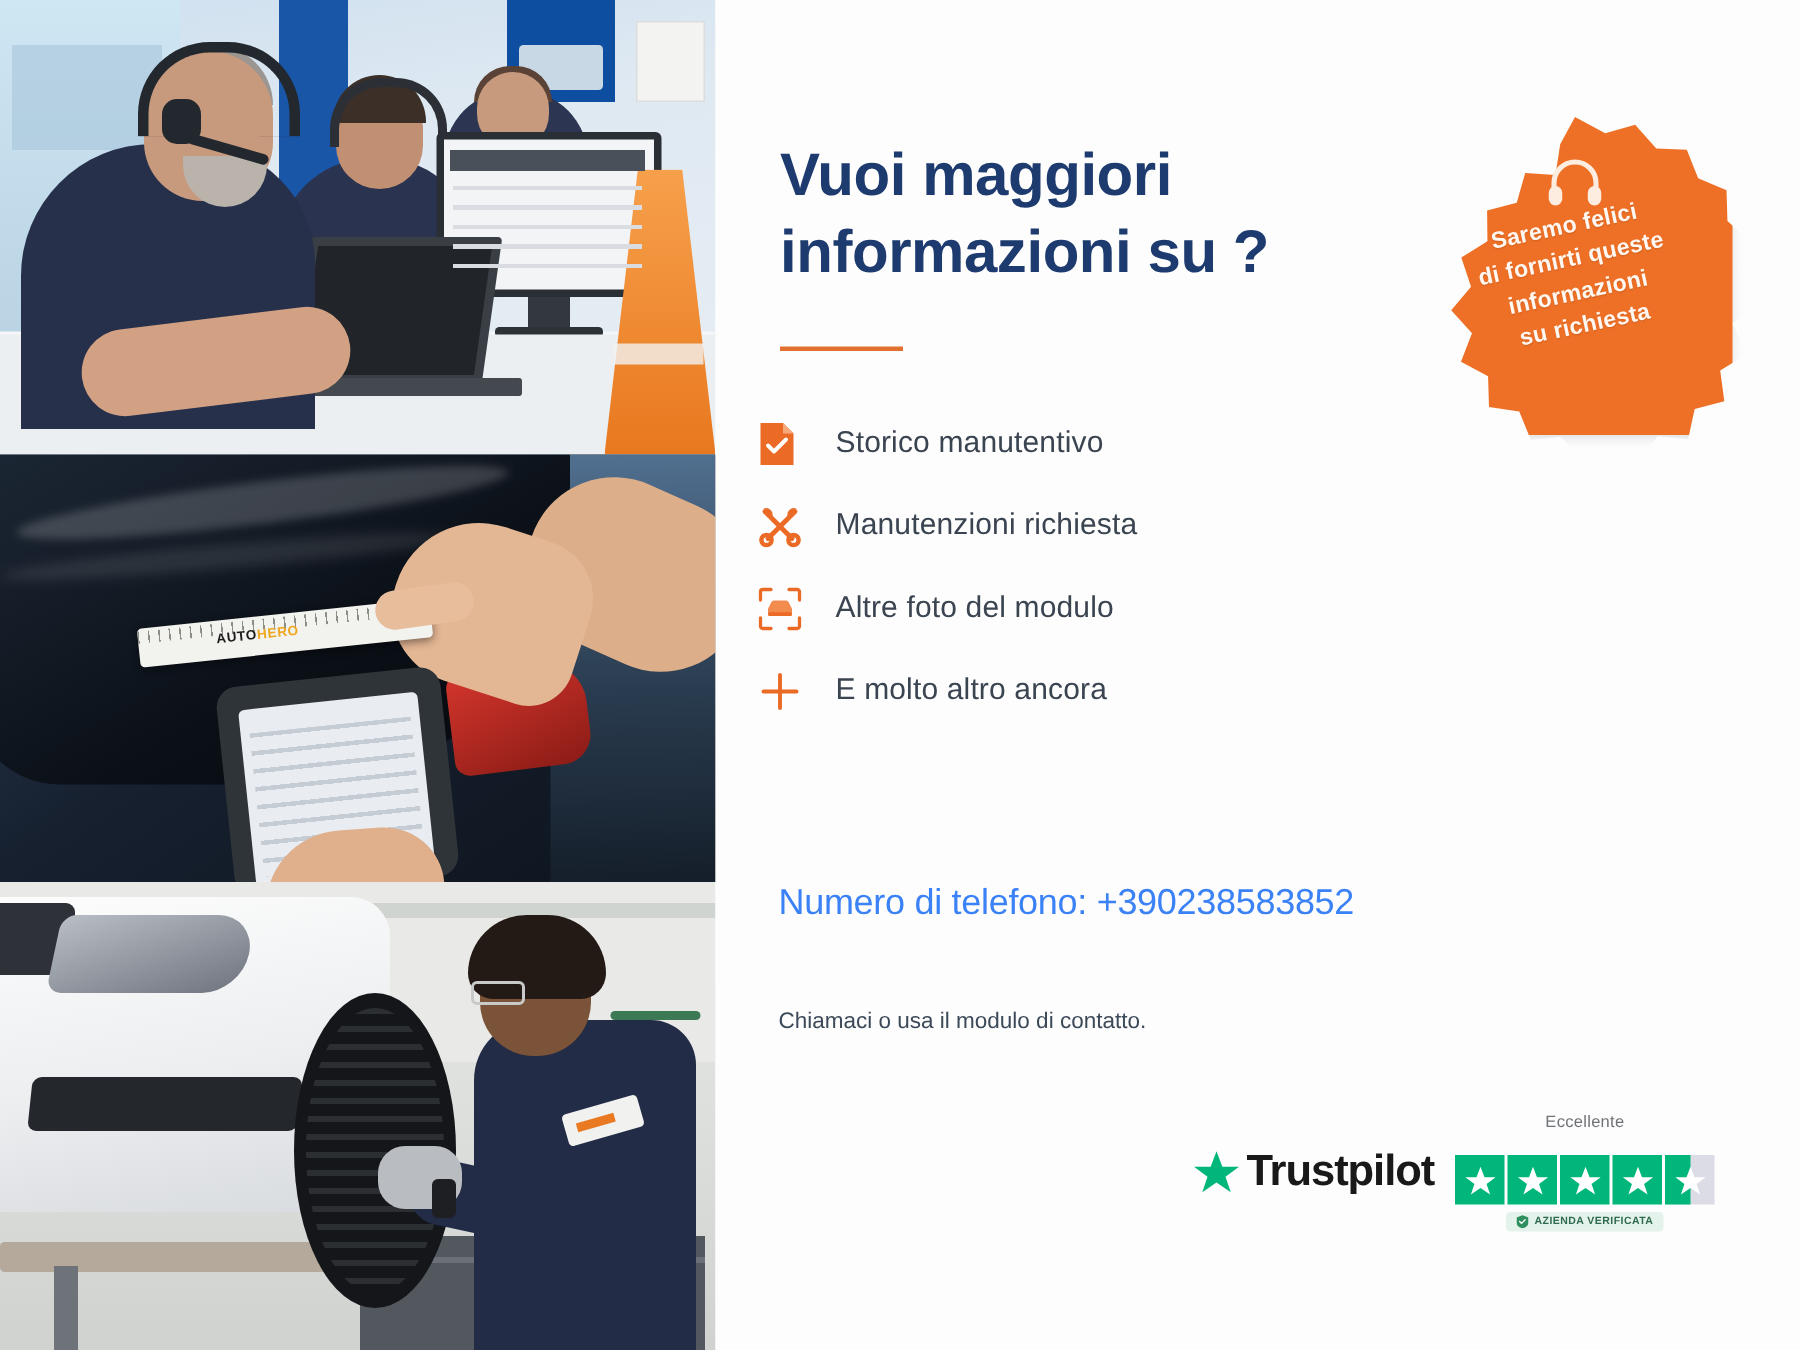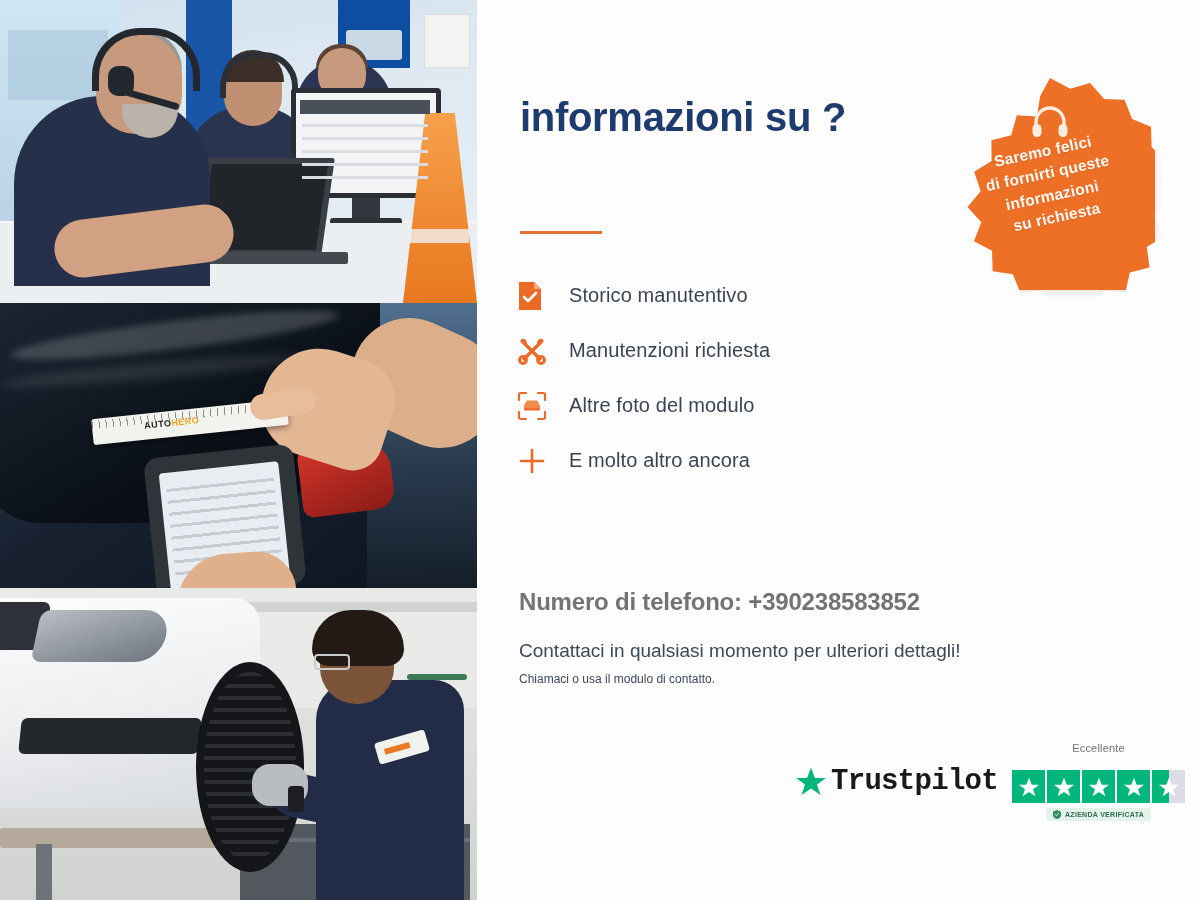--- a/index.html
+++ b/index.html
@@ -112,32 +112,32 @@
   .cab:after{content:"";position:absolute;left:0;top:14px;width:230px;height:4px;background:#6b7078;}
   .bottle{position:absolute;right:16px;top:150px;width:20px;height:46px;background:#d99b2c;border-radius:4px;}
   .greenbar{position:absolute;right:10px;top:86px;width:60px;height:6px;background:#3c7a55;border-radius:3px;}
 
   
   .content{flex:1;position:relative;padding:0;background:#fdfdfd;}
   .h1{position:absolute;left:43px;top:92px;width:430px;
       font-size:40px;line-height:1.28;font-weight:bold;color:#1d3b6e;letter-spacing:-.3px;}
   .rule{position:absolute;left:43px;top:231px;width:82px;height:3px;background:#e2702e;}
 
-  .feats{position:absolute;left:40px;top:268px;width:430px;}
+  .feats{position:absolute;left:28px;top:268px;width:430px;}
   .feat{display:flex;align-items:center;height:55px;}
   .feat .ico{width:52px;display:flex;align-items:center;justify-content:flex-start;flex:0 0 52px;}
   .feat .txt{font-size:20px;color:#3b4451;letter-spacing:.1px;}
 
-  .phone{position:absolute;left:42px;top:588px;font-size:24px;font-weight:bold;color:#737373;letter-spacing:-.2px;}
+  .phone{position:absolute;left:42px;top:588px;font-size:24px;font-weight:normal;color:#3b82f6;letter-spacing:-.2px;}
   .sub1{position:absolute;left:42px;top:640px;font-size:19px;color:#3c4959;}
-  .sub2{position:absolute;left:42px;top:672px;font-size:12px;color:#3c4959;}
+  .sub2{position:absolute;left:42px;top:672px;font-size:15px;color:#3c4959;}
 
   
   .tp{position:absolute;left:318px;top:742px;display:flex;align-items:center;}
-  .tp-logo{display:flex;align-items:center;font-family:Liberation Mono, monospace;}
+  .tp-logo{display:flex;align-items:center;}
   .tp-word{font-size:29px;font-weight:bold;color:#191919;letter-spacing:-.7px;margin-left:4px;}
   .tp-right{margin-left:14px;display:flex;flex-direction:column;align-items:center;}
   .tp-exc{font-size:11px;color:#6f7276;margin-bottom:16px;letter-spacing:.2px;}
   .stars{display:flex;gap:2px;}
   .star-box{width:33px;height:33px;background:#00b67a;display:flex;align-items:center;justify-content:center;position:relative;}
   .star-box.half{background:#dcdce6;}
   .star-box.half:before{content:"";position:absolute;left:0;top:0;width:50%;height:100%;background:#00b67a;}
   .verif{margin-top:5px;display:flex;align-items:center;gap:4px;background:#e3f2ea;border-radius:3px;padding:2px 7px;}
   .verif-t{font-size:7px;font-weight:bold;color:#2f6b4f;letter-spacing:.3px;}
 
@@ -235,20 +235,21 @@
       <div class="mech-badge"></div>
       <div class="mech-arm"></div>
       <div class="glove"></div>
       <div class="watch"></div>
     </div>
   </div>
 
   <div class="content">
 
     <div class="h1">
+      <div>Vuoi maggiori</div>
       <div>informazioni su ?</div>
     </div>
     <div class="rule"></div>
 
     <div class="feats">
 
       <div class="feat">
         <span class="ico">
           <svg width="26" height="30" viewBox="0 0 26 30">
             <path d="M2 1h15l7 7v21H2z" fill="#ea6a26"></path>
@@ -299,21 +300,20 @@
               <path d="M15 4v22"></path>
                 <path d="M4 15h22"></path>
             </g>
           </svg>
         </span>
         <span class="txt">E molto altro ancora</span>
       </div>
     </div>
 
     <div class="phone">Numero di telefono: +390238583852</div>
-    <div class="sub1">Contattaci in qualsiasi momento per ulteriori dettagli!</div>
     <div class="sub2">Chiamaci o usa il modulo di contatto.</div>
 
     <div class="tp">
       <div class="tp-logo">
         <svg width="32" height="32" viewBox="0 0 32 32">
           <path d="M16 1.5l3.9 10.4H31l-9 6.6 3.5 10.4L16 22.4 6.5 28.9 10 18.5l-9-6.6h11.1z" fill="#00b67a"></path>
         </svg>
         <span class="tp-word">Trustpilot</span>
       </div>
       <div class="tp-right">

